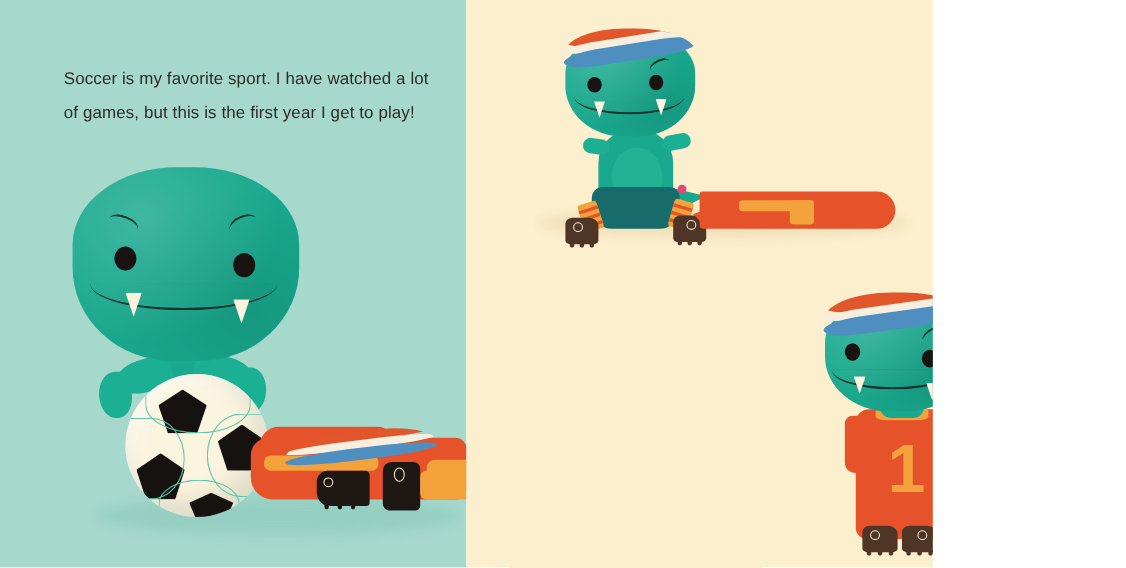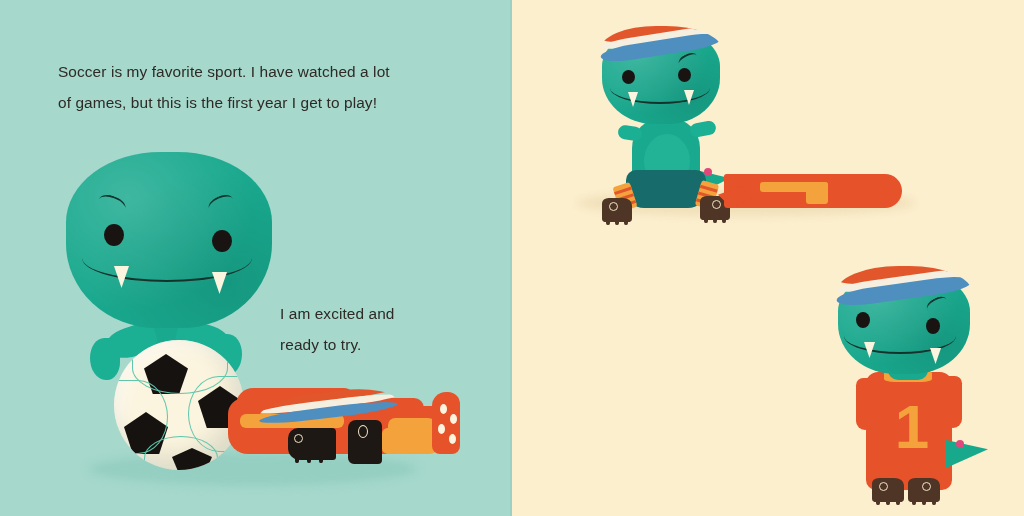--- a/index.html
+++ b/index.html
@@ -1,20 +1,20 @@
 <!DOCTYPE html>
 <html><head>
 <meta charset="utf-8">
 <style>
   * { margin:0; padding:0; box-sizing:border-box; }
   html, body {
     width:1024px; height:516px; overflow:hidden;
     font-family:"Liberation Sans", sans-serif;
   }
-  #spread { position:relative; width:1024px; height:516px; display:flex; }
+  #spread { position:relative; width:848px; height:516px; display:flex; }
 
   
   .page { position:relative; height:516px; overflow:hidden; }
   #page-left  { width:512px; background:#A6D8CC; }
   #page-right { width:512px; background:#FCEFCE; }
   .gutter {
     position:absolute; left:510px; top:0; width:4px; height:516px;
     background:#8FCCBE; opacity:.55; z-index:40;
   }
 
@@ -119,22 +119,20 @@
 </head>
 <body>
 
 <div id="spread">
 
   <div class="page" id="page-left">
 
     <div class="story-text" id="text-left-top">Soccer is my favorite sport. I have watched a lot
 of games, but this is the first year I get to play!</div>
 
-    <div class="story-text" id="text-left-bottom">I am excited and
-ready to try.</div>
 
     <div class="shadow-ground" style="left:88px; top:452px; width:330px; height:34px; background:#8FCCBE; opacity:.75;"></div>
 
     <div class="dino" style="left:60px; top:152px; width:250px; height:290px;">
 
       <div class="neck" style="left:84px; top:146px; width:44px; height:80px; border-radius:18px;"></div>
 
       <div class="arm" style="left:45px; top:175px; width:52px; height:30px; transform:rotate(-18deg);
                   border-radius:50% 20% 40% 60%;"></div>
       <div class="arm" style="left:116px; top:172px; width:54px; height:30px; transform:rotate(14deg);

